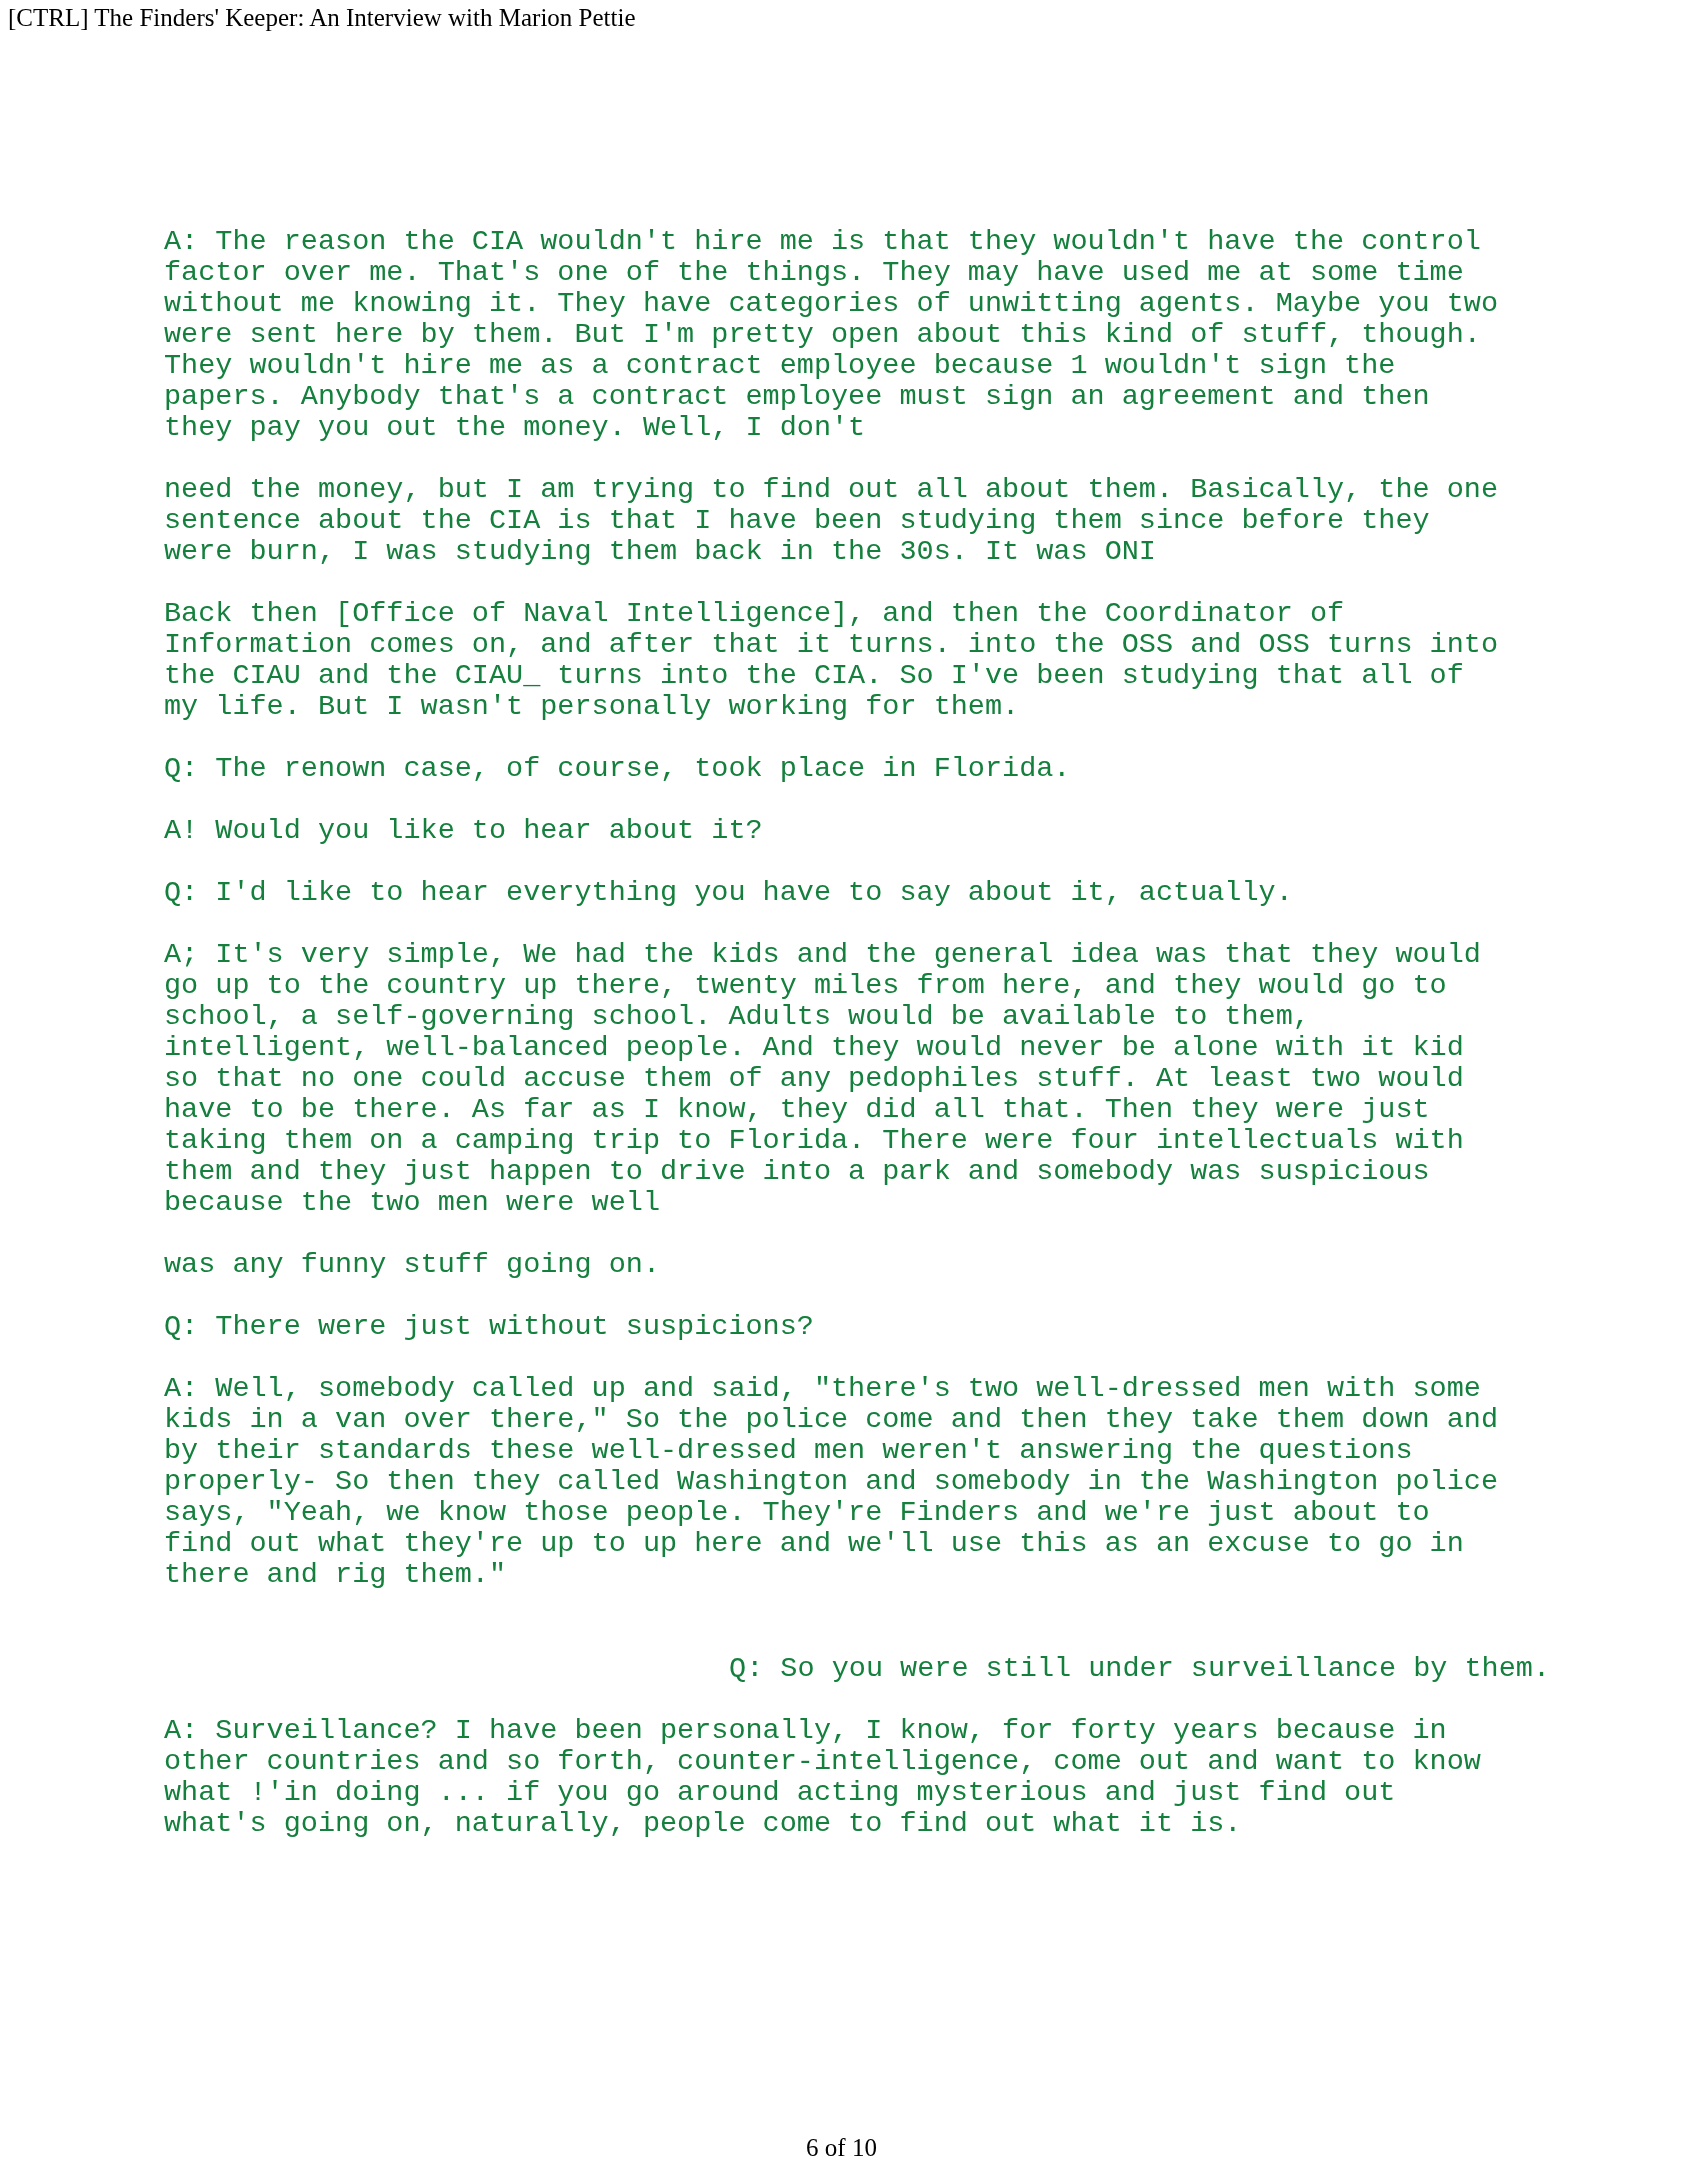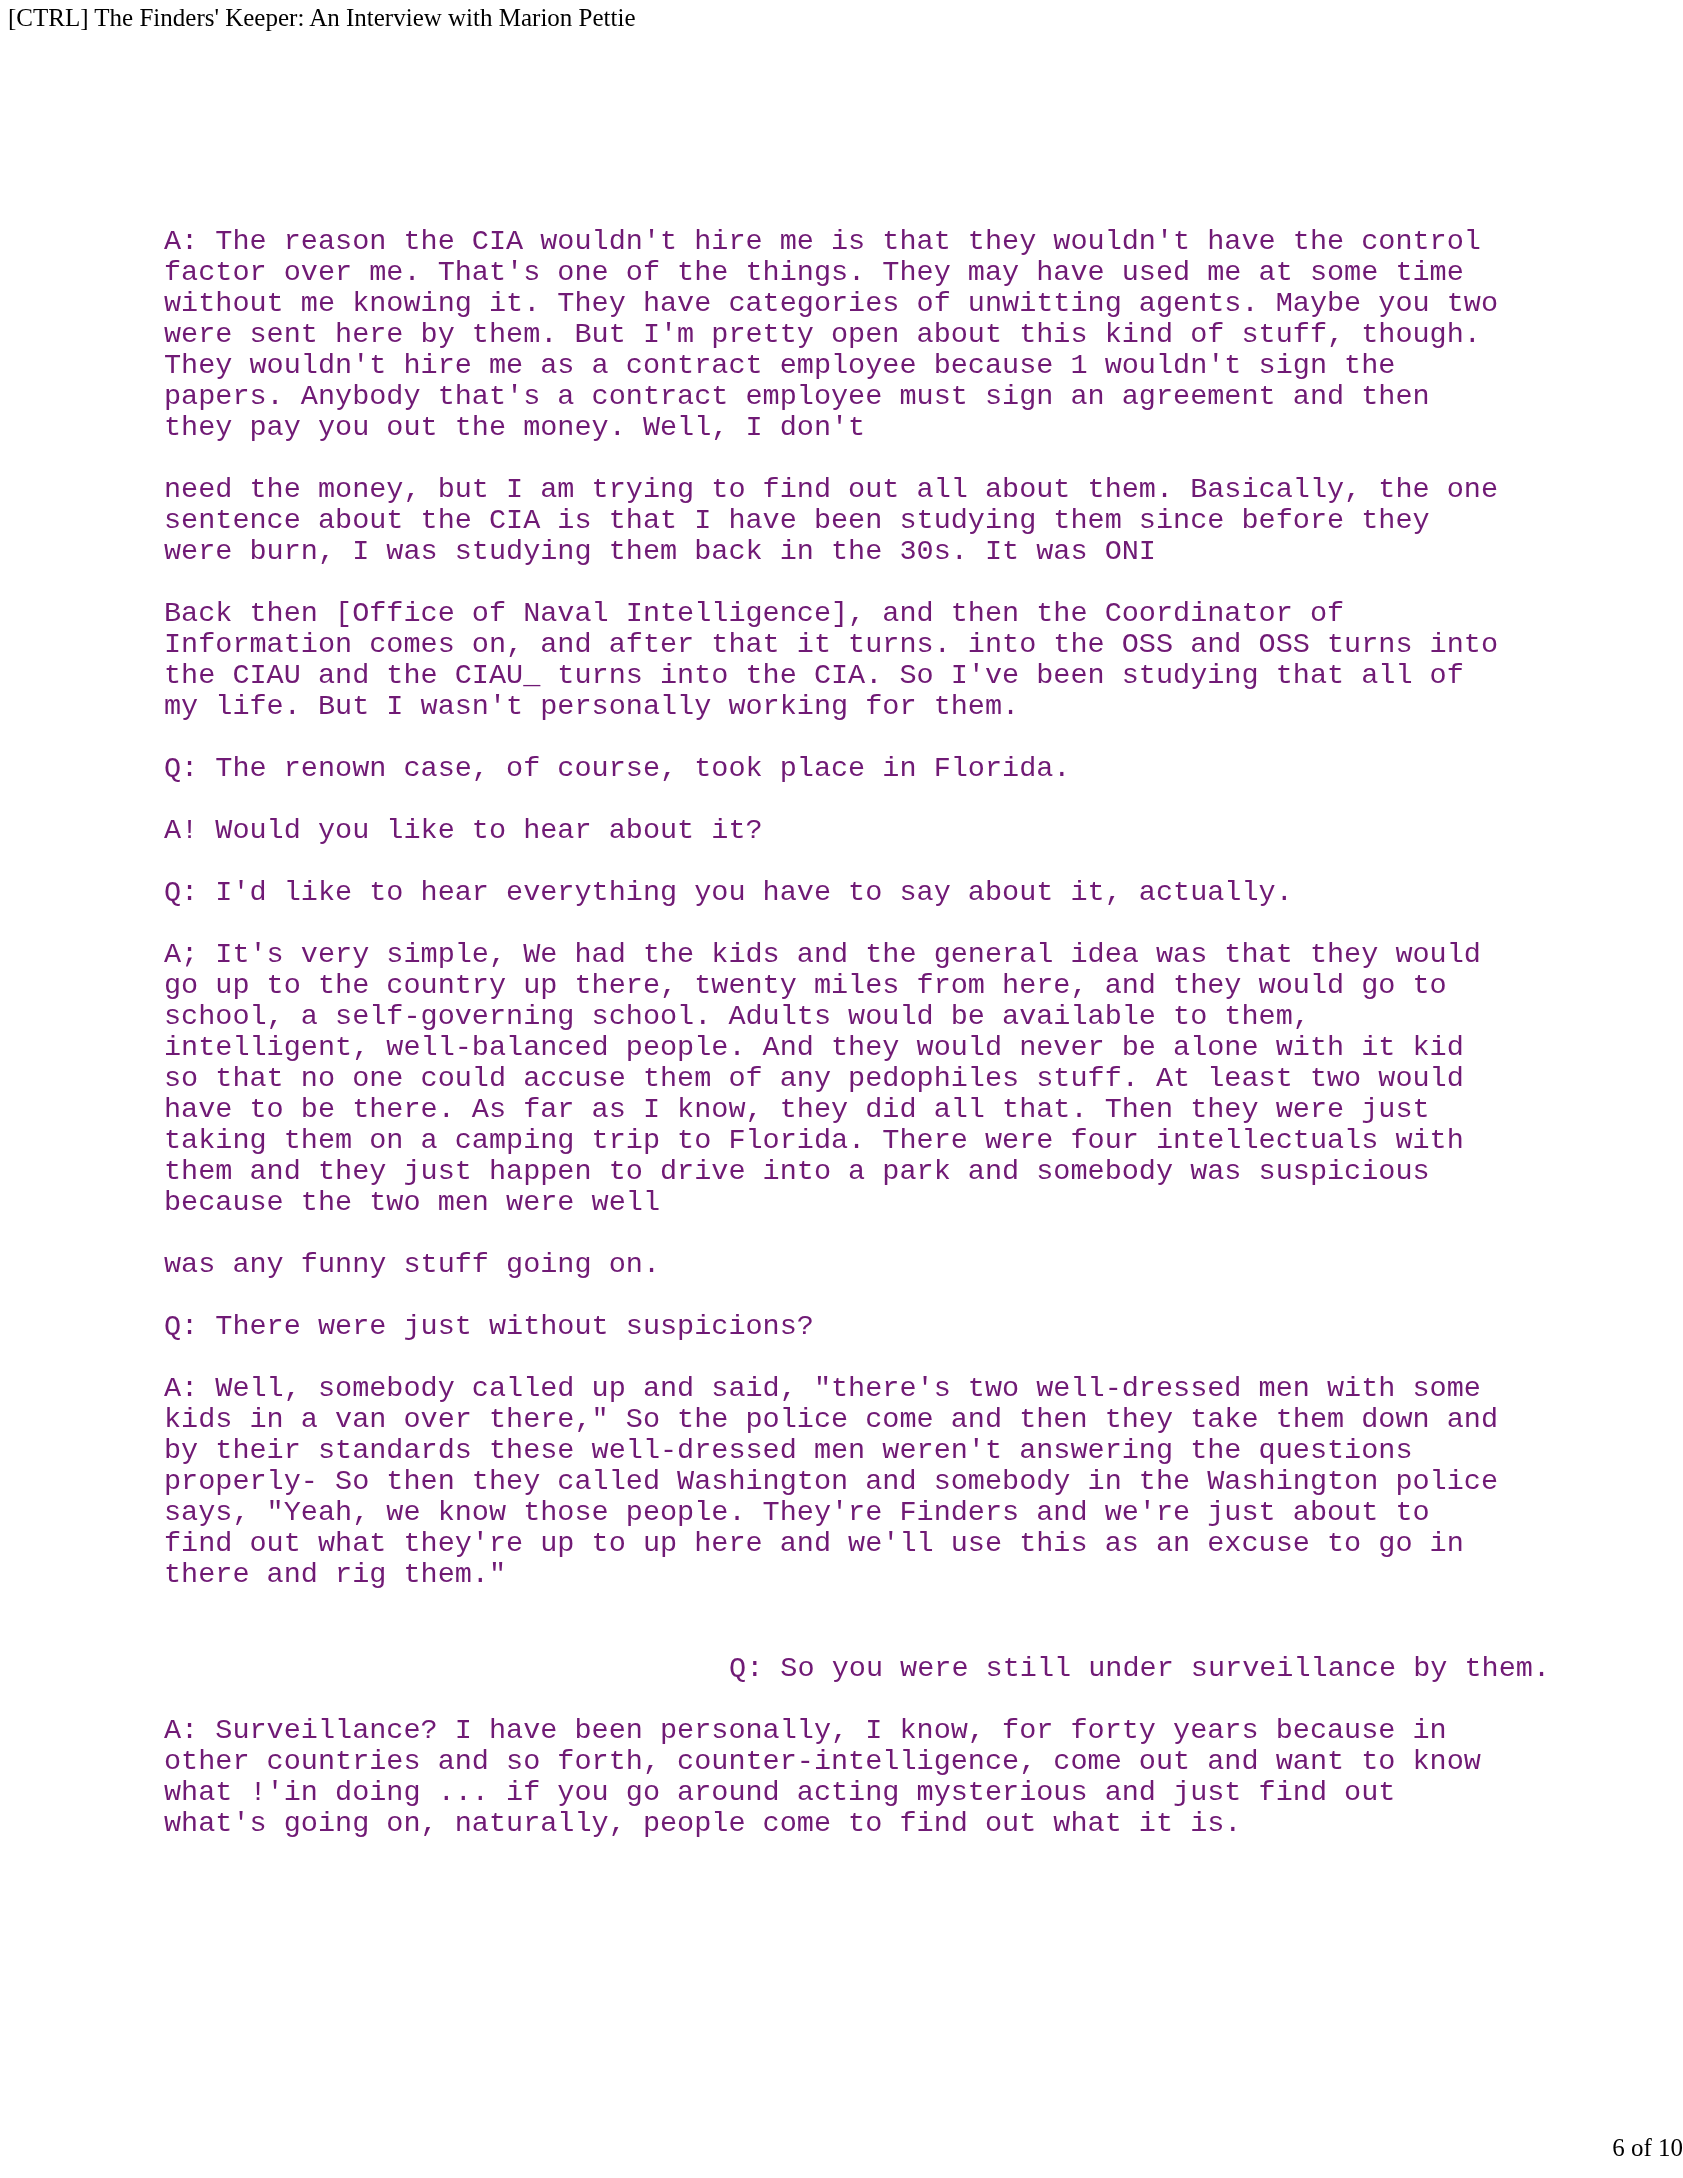--- a/index.html
+++ b/index.html
@@ -32,32 +32,32 @@
     top: 226px;
     width: 1386px;
     color: #000000;
   }
   pre.para {
     margin: 0 0 31px 0;
     font-family: "Liberation Mono", monospace;
     font-size: 28.5px;
     line-height: 31px;
     white-space: pre;
-    color: #701a75;
+    color: #15803d;
   }
   pre.para.extra-gap {
     margin-top: 63px;
     text-align: right;
   }
   .page-footer {
     position: absolute;
     left: 0;
     top: 2134px;
     width: 1683px;
-    text-align: right;
+    text-align: center;
     font-family: "Liberation Serif", serif;
     font-size: 25px;
     color: #000000;
   }
 </style>
 </head>
 <body>
 
 <h1 class="doc-title">[CTRL] The Finders' Keeper: An Interview with Marion Pettie</h1>
 

